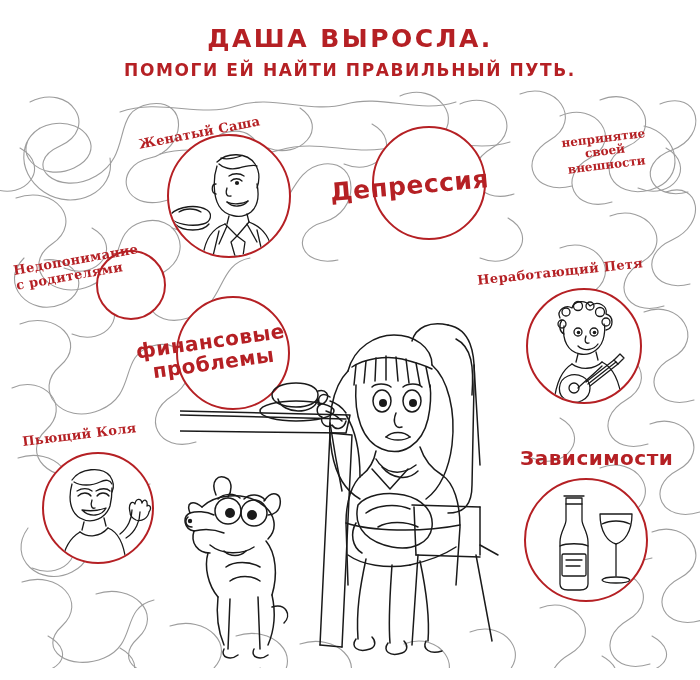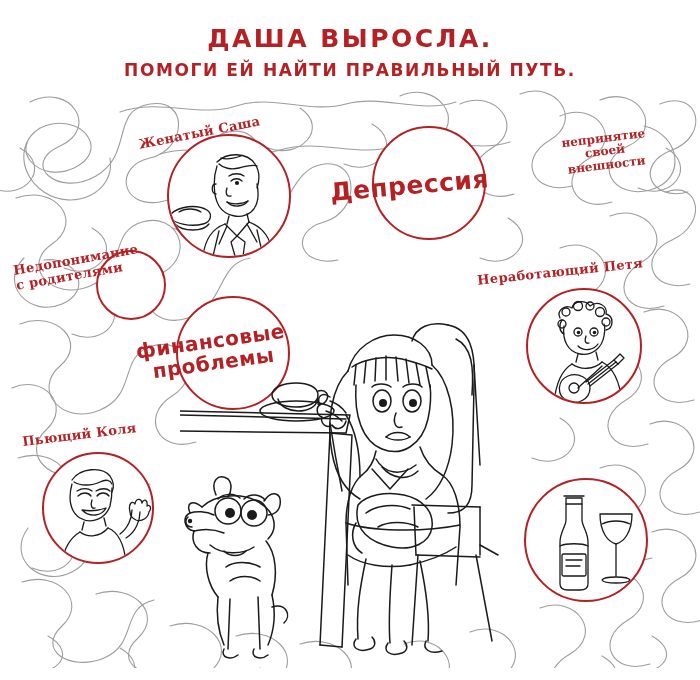--- a/index.html
+++ b/index.html
@@ -333,20 +333,21 @@
   <div class="label lbl-script" id="lbl-nedo">Недопонимание
 с родителями</div>
   <div class="label lbl-big" id="lbl-depress">Депрессия</div>
   <div class="label lbl-small" id="lbl-neprin">непринятие
 своей
 внешности</div>
   <div class="label lbl-script" id="lbl-nerab">Неработающий Петя</div>
   <div class="label lbl-med" id="lbl-finans">финансовые
 проблемы</div>
   <div class="label lbl-script" id="lbl-pyush">Пьющий Коля</div>
+  <div class="label lbl-med" id="lbl-zavis">Зависимости</div>
 
   <div id="scene">
     <svg viewBox="0 0 360 410" width="360" height="410" xmlns="http://www.w3.org/2000/svg">
       <g fill="none" stroke="#1a1a1a" stroke-width="1.5" stroke-linecap="round" stroke-linejoin="round">
 
         <path d="M268,70 C290,74 296,96 294,130 L292,230 C292,250 284,258 268,258"></path>
         <path d="M268,70 C250,66 236,72 232,86"></path>
         <path d="M276,84 C292,92 294,112 292,140"></path>
         <path d="M232,250 L300,252"></path>
         <path d="M300,252 L300,300"></path>

